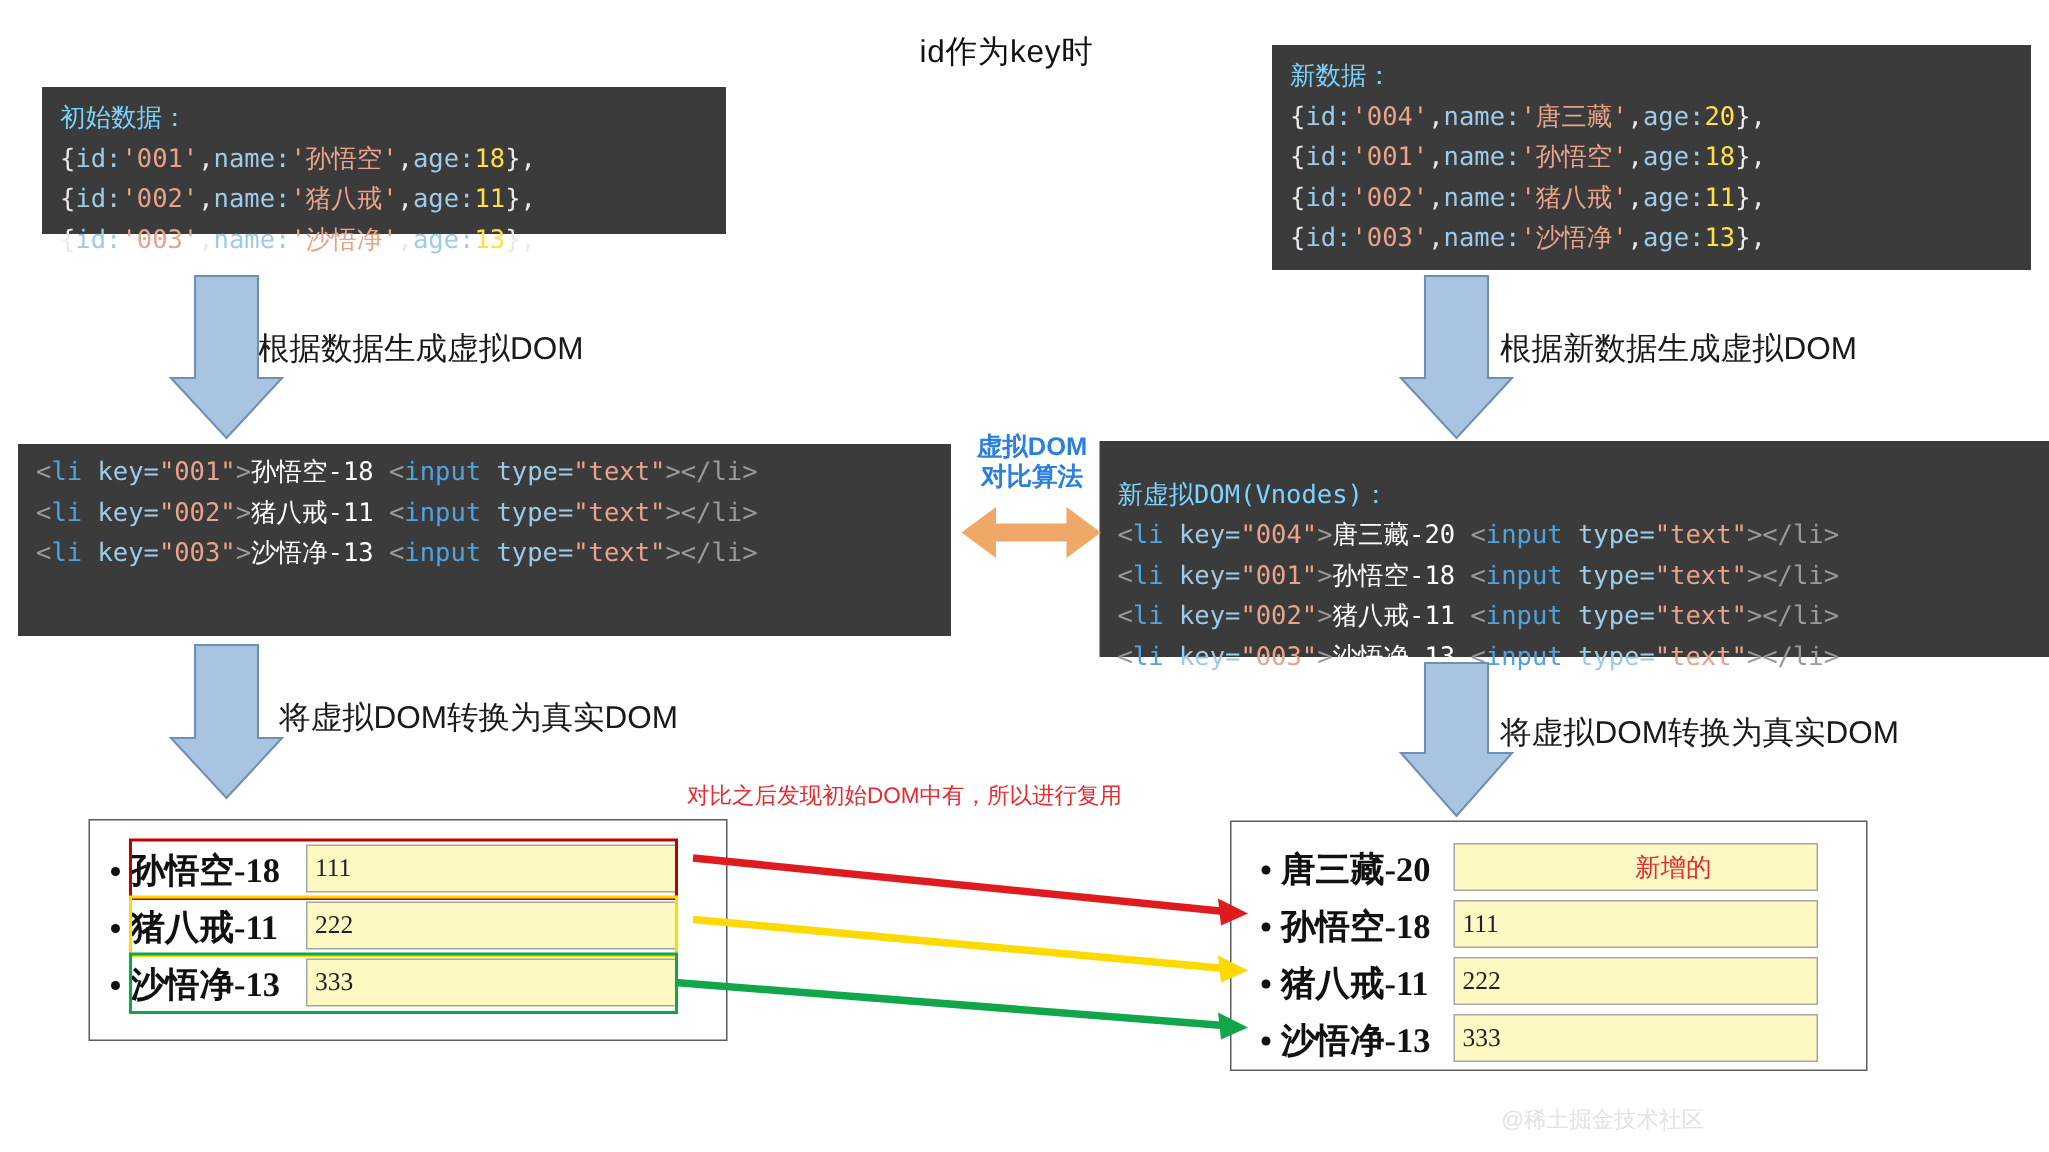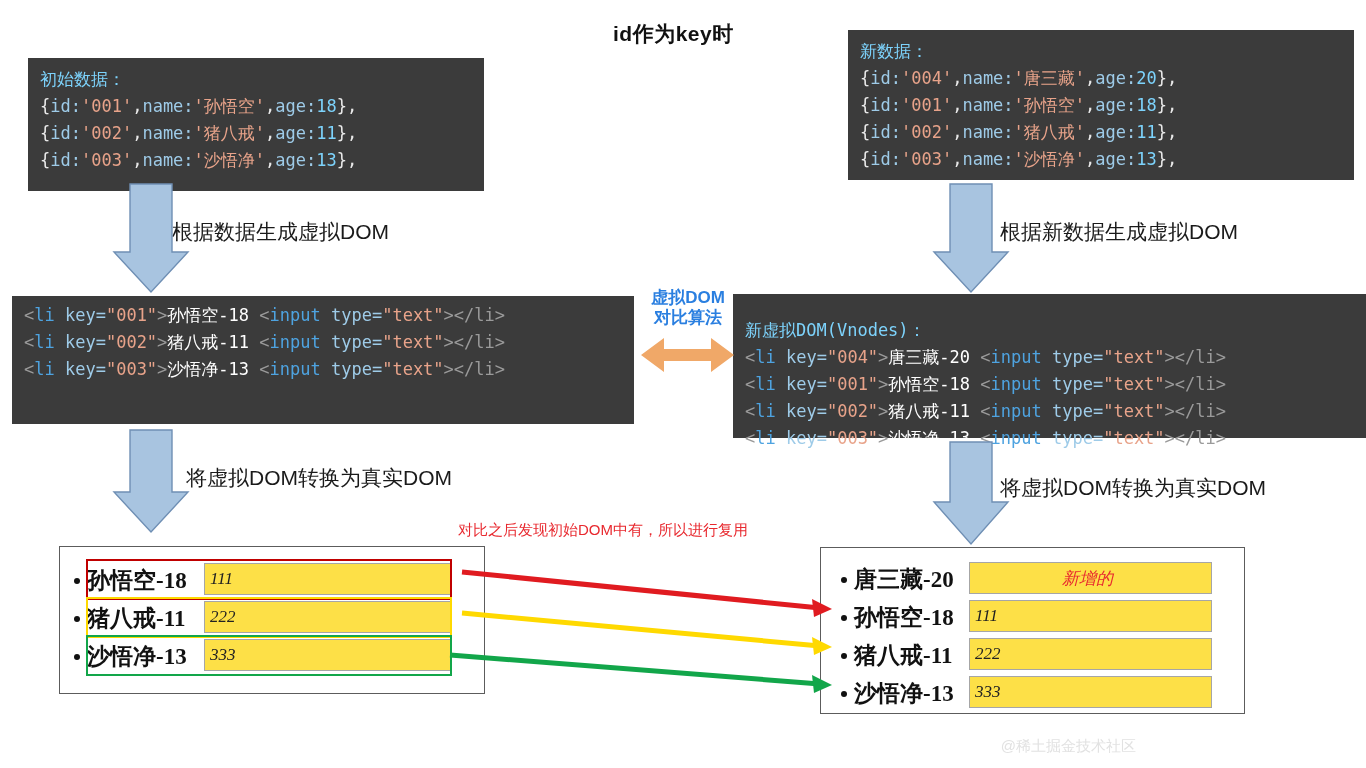--- a/index.html
+++ b/index.html
@@ -20,31 +20,31 @@
     font-size:17px;
     line-height:27px;
     padding:8px 12px 9px 12px;
     white-space:nowrap;
     box-sizing:border-box;
     color:#e8e8e8;
   }
   .code-panel .hdr{color:#7dd3fc;font-size:17px;}
   .tok-key{color:#9ecbe8;}
   .tok-str{color:#e8a38a;}
-  .tok-num{color:#7dd3fc;}
+  .tok-num{color:#fde047;}
   .tok-plain{color:#e9e9e9;}
   .tok-brk{color:#9a9a9a;}
   .tok-tag{color:#4ea3e0;}
   .tok-attr{color:#9ecbe8;}
   .tok-cn{color:#ffffff;}
 
   
   .title{
     position:absolute;
-    font-weight:bold;
+    font-weight:normal;
     color:#111;
     font-size:21px;
     letter-spacing:.5px;
   }
   .flow-label{
     position:absolute;
     color:#1a1a1a;
     font-size:21px;
     white-space:nowrap;
   }
@@ -86,38 +86,37 @@
   .li-name{
     font-size:23px;
     color:#111;
     font-family:"Liberation Serif","DejaVu Serif",serif;
     font-weight:bold;
     letter-spacing:0px;
   }
   .li-input{
     position:absolute;
     border:1.5px solid #a6a6a6;
-    background:#fde047;
+    background:#fef9c3;
     box-sizing:border-box;
     display:flex;
     align-items:center;
     padding-left:5px;
     font-size:17px;
     color:#222;
     font-family:"Liberation Serif","DejaVu Serif",serif;
-    font-style:italic;
   }
   .li-input.note{
     justify-content:flex-start;
     color:#e8292f;
     font-family:"Liberation Sans",sans-serif;
     font-size:17px;
     padding-left:0;
   }
-  .li-input.note span{margin-left:92px;}
+  .li-input.note span{margin-left:120px;}
   .hl{
     position:absolute;
     box-sizing:border-box;
     background:transparent;
     pointer-events:none;
   }
 
   
   .toolbar{
     position:absolute;
@@ -133,21 +132,21 @@
   }
   svg.overlay{position:absolute;left:0;top:0;width:1366px;height:768px;pointer-events:none;}
 </style>
 </head>
 <body>
 
 <div id="stage">
 
   <div class="title" style="left:613px;top:20px;">id作为key时</div>
 
-  <div class="code-panel" id="left-data" style="left:28px;top:58px;width:456px;height:133px;">
+  <div class="code-panel" id="left-data" style="left:28px;top:58px;width:456px;height:98px;">
     <div class="hdr">初始数据：</div>
     <div id="left-data-rows">
         <div><span class="tok-plain">{</span><span class="tok-key">id:</span><span class="tok-str">'001'</span><span class="tok-plain">,</span><span class="tok-key">name:</span><span class="tok-str">'孙悟空'</span><span class="tok-plain">,</span><span class="tok-key">age:</span><span class="tok-num">18</span><span class="tok-plain">},</span></div>
         <div><span class="tok-plain">{</span><span class="tok-key">id:</span><span class="tok-str">'002'</span><span class="tok-plain">,</span><span class="tok-key">name:</span><span class="tok-str">'猪八戒'</span><span class="tok-plain">,</span><span class="tok-key">age:</span><span class="tok-num">11</span><span class="tok-plain">},</span></div>
         <div><span class="tok-plain">{</span><span class="tok-key">id:</span><span class="tok-str">'003'</span><span class="tok-plain">,</span><span class="tok-key">name:</span><span class="tok-str">'沙悟净'</span><span class="tok-plain">,</span><span class="tok-key">age:</span><span class="tok-num">13</span><span class="tok-plain">},</span></div>
       </div>
   </div>
 
   <div class="code-panel" id="right-data" style="left:848px;top:30px;width:506px;height:150px;">
     <div class="hdr">新数据：</div>

